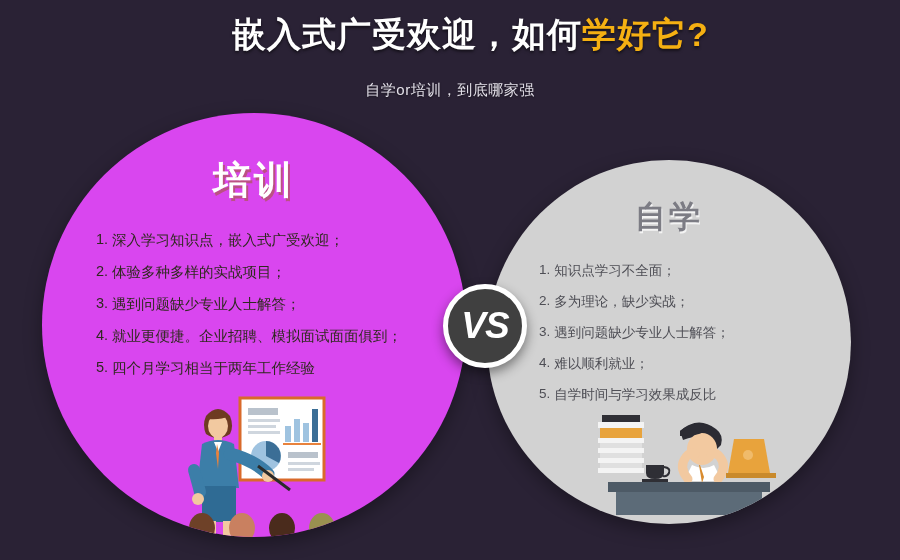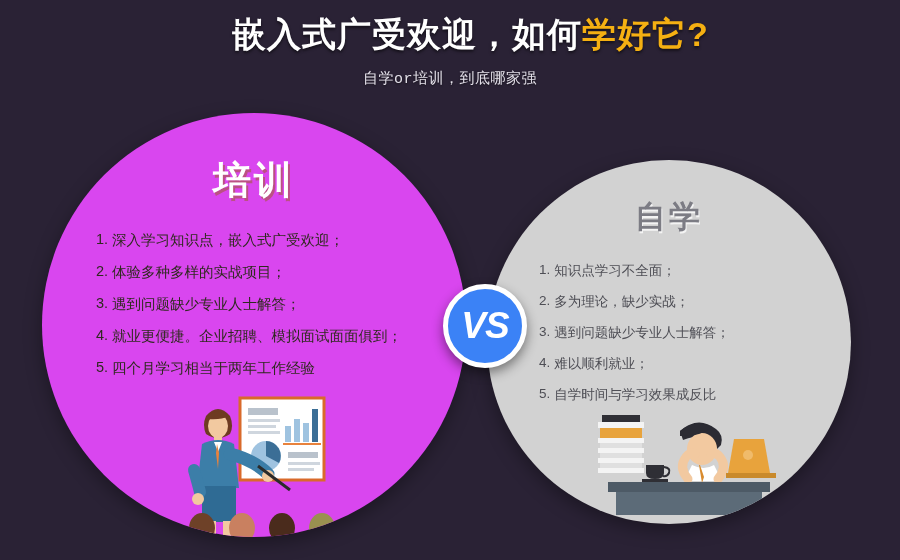--- a/index.html
+++ b/index.html
@@ -15,24 +15,23 @@
   .header{position:absolute;top:0;left:0;width:900px;text-align:center;z-index:40;}
   .title{
     margin:0;padding-top:16px;
     font-size:34px;font-weight:bold;letter-spacing:1px;
     color:#ffffff;line-height:1.1;
     text-shadow:0 2px 3px rgba(0,0,0,.55);
     padding-left:41px;
   }
   .title .hl{color:#f5b012;}
   .subtitle{
-    margin:4px;padding-top:12px;
+    margin:16px;padding-top:12px;
     font-size:15px;color:#e4e1ea;letter-spacing:.5px;
     text-shadow:0 1px 2px rgba(0,0,0,.5);
-    font-family:Liberation Mono, monospace;
   }
 
   
   .circle{position:absolute;border-radius:50%;overflow:hidden;}
   .circle-left{
     left:42px;top:113px;width:424px;height:424px;
     background:#d946ef;
     box-shadow:0 6px 18px rgba(0,0,0,.35);
     z-index:10;
     text-decoration:underline;
@@ -65,21 +64,21 @@
     white-space:nowrap;
   }
   .c-list .num{margin-right:4px;}
   .circle-left .c-list li{font-size:14.5px;color:#2f2a1f;}
   .circle-right .c-list li{font-size:13.5px;color:#4e4e55;}
 
   
   .vs{
     position:absolute;left:443px;top:284px;width:84px;height:84px;
     border-radius:50%;
-    background:#3b82f6;
+    background:#404040;
     border:5px solid #ffffff;
     box-sizing:border-box;
     z-index:60;
     box-shadow:0 5px 12px rgba(0,0,0,.45);
     display:flex;align-items:center;justify-content:center;
   }
   .vs span{
     color:#fff;font-size:37px;font-weight:bold;font-style:italic;
     letter-spacing:-1px;line-height:1;transform:translateY(-1px);
   }

